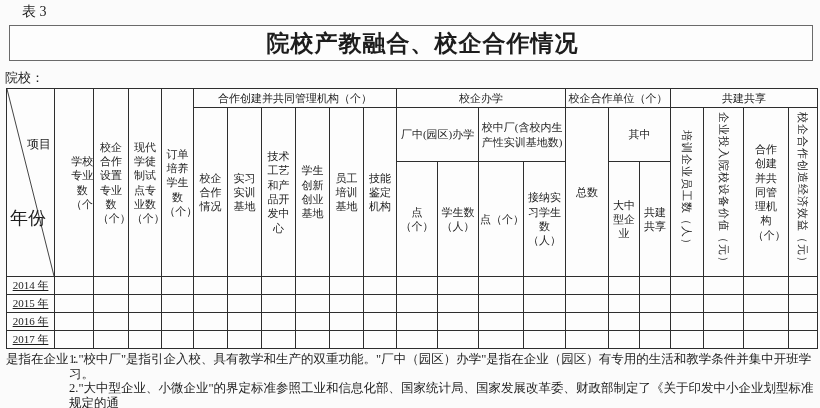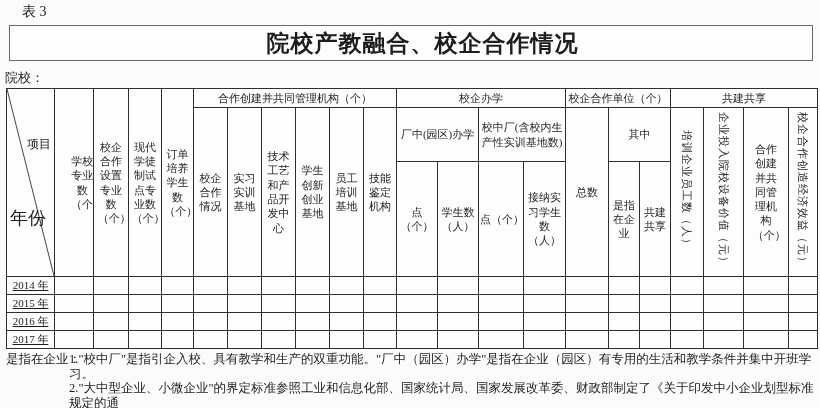--- a/index.html
+++ b/index.html
@@ -119,21 +119,21 @@
         <td rowspan="2"><span class="rot">培训企业员工数（人）</span></td>
         <td rowspan="2"><span class="rot">企业投入院校设备价值（元）</span></td>
         <td rowspan="2"><span class="w2">合作创建并共同管理机构（个）</span></td>
         <td rowspan="2"><span class="rot">校企合作创造经济效益（元）</span></td>
       </tr>
       <tr class="h-c">
         <td>点（个）</td>
         <td>学生数（人）</td>
         <td class="nw">点（个）</td>
         <td>接纳实习学生数（人）</td>
-        <td><span class="w2">是指在企业</span></td>
+        <td><span class="w2">大中型企业</span></td>
         <td><span class="w2">共建共享</span></td>
       </tr>
       <tr class="dr">
         <td class="year">2014 年</td>
         <td></td>
           <td></td>
           <td></td>
           <td></td>
           <td></td>
           <td></td>

